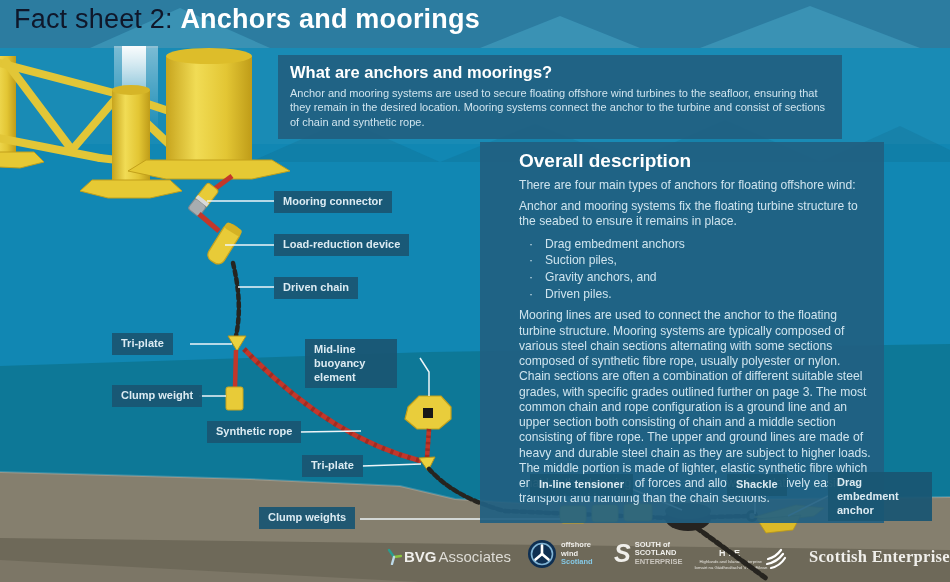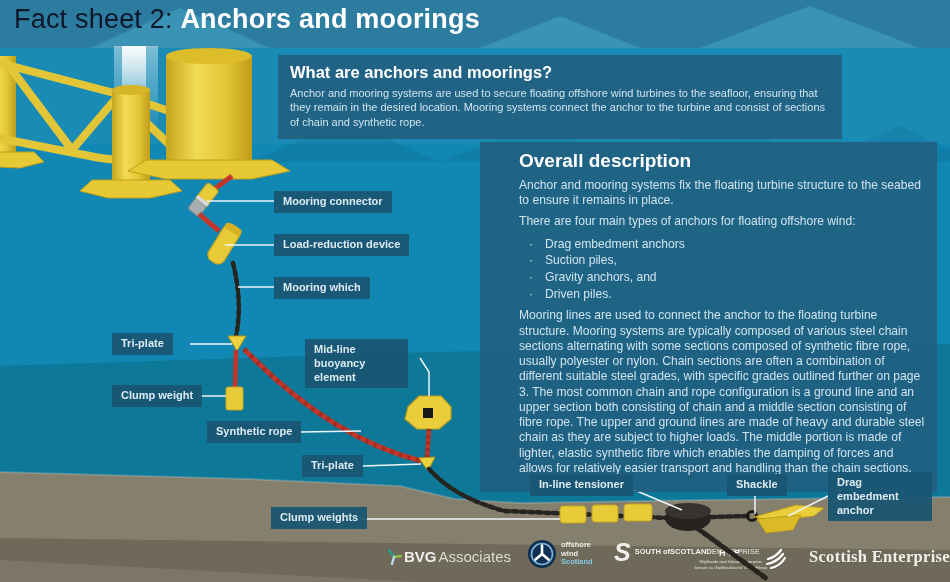--- a/index.html
+++ b/index.html
@@ -13,41 +13,41 @@
      font-size:27px;letter-spacing:.2px;white-space:nowrap;}
   #header-text .light{font-weight:400;color:#0f172a;}
   #header-text .bold{font-weight:700;}
   
   .panel{position:absolute;z-index:3;background:rgba(33,95,129,.92);
      color:#cfe4ee;padding:8px 12px 10px 12px;}
   .panel h2{margin:0 0 4px 0;color:#ffffff;font-weight:700;}
   #intro-box{left:278px;top:55px;width:564px;}
   #intro-box h2{font-size:16.5px;}
   #intro-box p{margin:0;font-size:11px;line-height:1.3;}
-  #desc-box{left:480px;top:142px;width:457px;padding-left:39px;}
+  #desc-box{left:480px;top:142px;width:404px;padding-left:39px;}
   #desc-box h2{font-size:19px;}
   #desc-box p{margin:6px 0;font-size:12.1px;line-height:1.26;}
   .bullet-row{display:flex;font-size:12.1px;line-height:1.38;padding-left:10px;}
   .bullet-row .dot{width:16px;flex:none;}
   
   .plabel{position:absolute;z-index:4;background:rgba(25,86,115,.94);
      color:#dcebf2;font-size:11px;font-weight:700;line-height:1.25;
      padding:4px 9px;white-space:nowrap;}
   .plabel.wrap{white-space:normal;}
   
   .logo{position:absolute;z-index:1;color:#f0efeb;}
   #logo-bvg{left:386px;top:547px;display:flex;align-items:center;gap:2px;}
   #logo-bvg .b{font-weight:700;font-size:15px;}
   #logo-bvg .r{font-weight:400;font-size:15px;color:#dddbd5;}
   #logo-ows{left:527px;top:539px;display:flex;align-items:center;gap:4px;}
   #logo-ows .col{display:flex;flex-direction:column;font-size:7.5px;font-weight:700;line-height:1.12;}
   #logo-ows .col .sc{color:#85c9e6;}
   #logo-sose{left:614px;top:541px;display:flex;align-items:center;gap:4px;}
   #logo-sose .s{font-size:25px;font-weight:700;font-style:italic;line-height:.9;}
-  #logo-sose .col{display:flex;flex-direction:row;font-size:7.5px;font-weight:700;line-height:1.12;}
+  #logo-sose .col{display:flex;flex-direction:column;font-size:7.5px;font-weight:700;line-height:1.12;}
   #logo-sose .col .ent{color:#c9c5bd;}
   #logo-hie{left:700px;top:548px;display:flex;flex-direction:column;align-items:center;width:62px;}
   #logo-hie .hie{font-size:9px;font-weight:700;letter-spacing:3px;}
   #logo-hie .sub{font-size:5px;line-height:1.2;color:#e6e4de;white-space:nowrap;transform:scale(.85);}
   #logo-se{left:763px;top:544px;display:flex;align-items:center;gap:20px;}
   #logo-se .t{font-family:"Liberation Serif",serif;font-weight:700;font-size:16.5px;letter-spacing:.3px;}
 </style>
 </head>
 <body>
 
@@ -244,22 +244,22 @@
     <span class="light">Fact sheet 2: </span><span class="bold">Anchors and moorings</span>
   </div>
 
   <div class="panel" id="intro-box">
     <h2>What are anchors and moorings?</h2>
     <p>Anchor and mooring systems are used to secure floating offshore wind turbines to the seafloor, ensuring that they remain in the desired location. Mooring systems connect the anchor to the turbine and consist of sections of chain and synthetic rope.</p>
   </div>
 
   <div class="panel" id="desc-box">
     <h2>Overall description</h2>
+    <p>There are four main types of anchors for floating offshore wind:</p>
     <p>Anchor and mooring systems fix the floating turbine structure to the seabed to ensure it remains in place.</p>
-    <p>There are four main types of anchors for floating offshore wind:</p>
     <div class="bullet-row">
         <span class="dot">·</span>
         <span>Drag embedment anchors</span>
       </div>
     <div class="bullet-row">
         <span class="dot">·</span>
         <span>Suction piles,</span>
       </div>
     <div class="bullet-row">
         <span class="dot">·</span>
@@ -267,24 +267,24 @@
       </div>
     <div class="bullet-row">
         <span class="dot">·</span>
         <span>Driven piles.</span>
       </div>
     <p>Mooring lines are used to connect the anchor to the floating turbine structure. Mooring systems are typically composed of various steel chain sections alternating with some sections composed of synthetic fibre rope, usually polyester or nylon. Chain sections are often a combination of different suitable steel grades, with specific grades outlined further on page 3. The most common chain and rope configuration is a ground line and an upper section both consisting of chain and a middle section consisting of fibre rope. The upper and ground lines are made of heavy and durable steel chain as they are subject to higher loads. The middle portion is made of lighter, elastic synthetic fibre which enables the damping of forces and allows for relatively easier transport and handling than the chain sections.</p>
   </div>
 
   <div class="plabel" style="left:274px;top:191px;">Mooring connector</div>
   <div class="plabel" style="left:274px;top:234px;">Load-reduction device</div>
-  <div class="plabel" style="left:274px;top:277px;">Mooring which</div>
+  <div class="plabel" style="left:274px;top:277px;">Driven chain</div>
   <div class="plabel" style="left:112px;top:333px;">Tri-plate</div>
   <div class="plabel" style="left:112px;top:385px;">Clump weight</div>
-  <div class="plabel wrap" style="left:305px;top:339px;width:103px;">Mid-line buoyancy element</div>
+  <div class="plabel wrap" style="left:305px;top:339px;width:92px;">Mid-line buoyancy element</div>
   <div class="plabel" style="left:207px;top:421px;">Synthetic rope</div>
   <div class="plabel" style="left:302px;top:455px;">Tri-plate</div>
-  <div class="plabel" style="left:271px;top:507px;">Clump weights</div>
+  <div class="plabel" style="left:259px;top:507px;">Clump weights</div>
   <div class="plabel" style="left:530px;top:474px;">In-line tensioner</div>
   <div class="plabel" style="left:727px;top:474px;">Shackle</div>
   <div class="plabel wrap" style="left:828px;top:472px;width:104px;">Drag embedment anchor</div>
 
 </div>
 
 </body></html>

